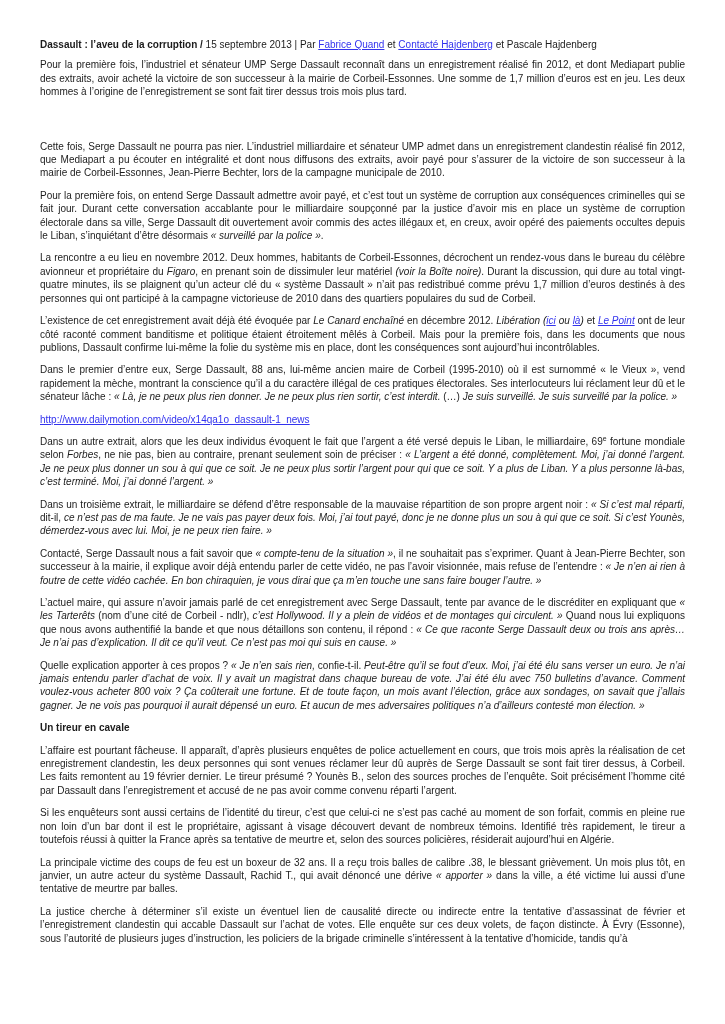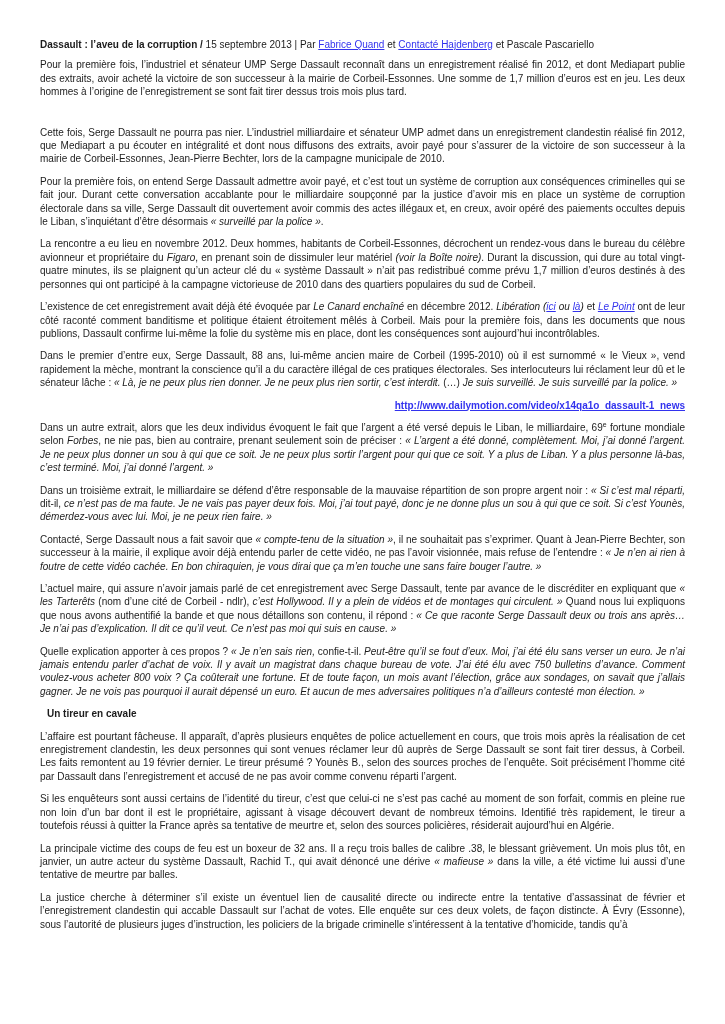--- a/index.html
+++ b/index.html
@@ -24,60 +24,58 @@
     text-align: justify;
   }
   .page p {
     margin: 0 0 9px 0;
   }
   p.byline {
     text-align: left;
     margin-bottom: 7px;
   }
   p.lede {
-    margin-bottom: 27px;
+    margin-bottom: 41px;
   }
   p.heading {
     font-weight: bold;
     text-align: left;
-    margin-left: 7px;
   }
   p.link-line {
-    text-align: right;
-    font-weight: bold;
+    text-align: left;
   }
   .it { font-style: italic; }
   .bd { font-weight: bold; }
   sup.sp {
     font-size: 7px;
     line-height: 0;
   }
   a.lnk {
     color: var(--link-color, #3333ee);
     text-decoration: underline;
     cursor: pointer;
   }
 </style>
 </head>
 <body style="background: rgb(255, 255, 255);">
 
 <div class="page" style="color: rgb(28, 28, 28);">
   <div id="article">
-      <p class="byline"><span class="bd">Dassault : l’aveu de la corruption / </span><span>15 septembre 2013 | Par </span><a class="lnk" href="#">Fabrice Quand</a><span> et </span><a class="lnk" href="#">Contacté Hajdenberg</a><span> et Pascale Pascariello</span></p>
+      <p class="byline"><span class="bd">Dassault : l’aveu de la corruption / </span><span>15 septembre 2013 | Par </span><a class="lnk" href="#">Fabrice Quand</a><span> et </span><a class="lnk" href="#">Contacté Hajdenberg</a><span> et Pascale Hajdenberg</span></p>
       <p class="lede"><span>Pour la première fois, l’industriel et sénateur UMP Serge Dassault reconnaît dans un enregistrement réalisé fin 2012, et dont Mediapart publie des extraits, avoir acheté la victoire de son successeur à la mairie de Corbeil-Essonnes. Une somme de 1,7 million d’euros est en jeu. Les deux hommes à l’origine de l’enregistrement se sont fait tirer dessus trois mois plus tard.</span></p>
       <p class="para"><span>Cette fois, Serge Dassault ne pourra pas nier. L’industriel milliardaire et sénateur UMP admet dans un enregistrement clandestin réalisé fin 2012, que Mediapart a pu écouter en intégralité et dont nous diffusons des extraits, avoir payé pour s’assurer de la victoire de son successeur à la mairie de Corbeil-Essonnes, Jean-Pierre Bechter, lors de la campagne municipale de 2010.</span></p>
       <p class="para"><span>Pour la première fois, on entend Serge Dassault admettre avoir payé, et c’est tout un système de corruption aux conséquences criminelles qui se fait jour. Durant cette conversation accablante pour le milliardaire soupçonné par la justice d’avoir mis en place un système de corruption électorale dans sa ville, Serge Dassault dit ouvertement avoir commis des actes illégaux et, en creux, avoir opéré des paiements occultes depuis le Liban, s’inquiétant d’être désormais </span><span class="it">« surveillé par la police »</span><span>.</span></p>
       <p class="para"><span>La rencontre a eu lieu en novembre 2012. Deux hommes, habitants de Corbeil-Essonnes, décrochent un rendez-vous dans le bureau du célèbre avionneur et propriétaire du </span><span class="it">Figaro</span><span>, en prenant soin de dissimuler leur matériel </span><span class="it">(voir la Boîte noire)</span><span>. Durant la discussion, qui dure au total vingt-quatre minutes, ils se plaignent qu’un acteur clé du « système Dassault » n’ait pas redistribué comme prévu 1,7 million d’euros destinés à des personnes qui ont participé à la campagne victorieuse de 2010 dans des quartiers populaires du sud de Corbeil.</span></p>
       <p class="para"><span>L’existence de cet enregistrement avait déjà été évoquée par </span><span class="it">Le Canard enchaîné</span><span> en décembre 2012. </span><span class="it">Libération</span><span class="it"> (</span><a class="lnk it" href="#">ici</a><span class="it"> ou </span><a class="lnk it" href="#">là</a><span class="it">)</span><span> et </span><a class="lnk it" href="#">Le Point</a><span> ont de leur côté raconté comment banditisme et politique étaient étroitement mêlés à Corbeil. Mais pour la première fois, dans les documents que nous publions, Dassault confirme lui-même la folie du système mis en place, dont les conséquences sont aujourd’hui incontrôlables.</span></p>
       <p class="para"><span>Dans le premier d’entre eux, Serge Dassault, 88 ans, lui-même ancien maire de Corbeil (1995-2010) où il est surnommé « le Vieux », vend rapidement la mèche, montrant la conscience qu’il a du caractère illégal de ces pratiques électorales. Ses interlocuteurs lui réclament leur dû et le sénateur lâche : </span><span class="it">« Là, je ne peux plus rien donner. Je ne peux plus rien sortir, c’est interdit.</span><span> (…) </span><span class="it">Je suis surveillé. Je suis surveillé par la police. »</span></p>
       <p class="link-line"><a class="lnk" href="#">http://www.dailymotion.com/video/x14qa1o_dassault-1_news</a></p>
       <p class="para"><span>Dans un autre extrait, alors que les deux individus évoquent le fait que l’argent a été versé depuis le Liban, le milliardaire, 69</span><sup class="sp">e</sup><span> fortune mondiale selon </span><span class="it">Forbes</span><span>, ne nie pas, bien au contraire, prenant seulement soin de préciser : </span><span class="it">« L’argent a été donné, complètement. Moi, j’ai donné l’argent. Je ne peux plus donner un sou à qui que ce soit. Je ne peux plus sortir l’argent pour qui que ce soit. Y a plus de Liban. Y a plus personne là-bas, c’est terminé. Moi, j’ai donné l’argent. »</span></p>
       <p class="para"><span>Dans un troisième extrait, le milliardaire se défend d’être responsable de la mauvaise répartition de son propre argent noir : </span><span class="it">« Si c’est mal réparti,</span><span> dit-il, </span><span class="it">ce n’est pas de ma faute. Je ne vais pas payer deux fois. Moi, j’ai tout payé, donc je ne donne plus un sou à qui que ce soit. Si c’est Younès, démerdez-vous avec lui. Moi, je ne peux rien faire. »</span></p>
       <p class="para"><span>Contacté, Serge Dassault nous a fait savoir que </span><span class="it">« compte-tenu de la situation »</span><span>, il ne souhaitait pas s’exprimer. Quant à Jean-Pierre Bechter, son successeur à la mairie, il explique avoir déjà entendu parler de cette vidéo, ne pas l’avoir visionnée, mais refuse de l’entendre : </span><span class="it">« Je n’en ai rien à foutre de cette vidéo cachée. En bon chiraquien, je vous dirai que ça m’en touche une sans faire bouger l’autre. »</span></p>
       <p class="para"><span>L’actuel maire, qui assure n’avoir jamais parlé de cet enregistrement avec Serge Dassault, tente par avance de le discréditer en expliquant que </span><span class="it">« les Tarterêts</span><span> (nom d’une cité de Corbeil - ndlr), </span><span class="it">c’est Hollywood. Il y a plein de vidéos et de montages qui circulent. »</span><span> Quand nous lui expliquons que nous avons authentifié la bande et que nous détaillons son contenu, il répond : </span><span class="it">« Ce que raconte Serge Dassault deux ou trois ans après… Je n’ai pas d’explication. Il dit ce qu’il veut. Ce n’est pas moi qui suis en cause. »</span></p>
       <p class="para"><span>Quelle explication apporter à ces propos ? </span><span class="it">« Je n’en sais rien,</span><span> confie-t-il. </span><span class="it">Peut-être qu’il se fout d’eux. Moi, j’ai été élu sans verser un euro. Je n’ai jamais entendu parler d’achat de voix. Il y avait un magistrat dans chaque bureau de vote. J’ai été élu avec 750 bulletins d’avance. Comment voulez-vous acheter 800 voix ? Ça coûterait une fortune. Et de toute façon, un mois avant l’élection, grâce aux sondages, on savait que j’allais gagner. Je ne vois pas pourquoi il aurait dépensé un euro. Et aucun de mes adversaires politiques n’a d’ailleurs contesté mon élection. »</span></p>
       <p class="heading"><span>Un tireur en cavale</span></p>
       <p class="para"><span>L’affaire est pourtant fâcheuse. Il apparaît, d’après plusieurs enquêtes de police actuellement en cours, que trois mois après la réalisation de cet enregistrement clandestin, les deux personnes qui sont venues réclamer leur dû auprès de Serge Dassault se sont fait tirer dessus, à Corbeil. Les faits remontent au 19 février dernier. Le tireur présumé ? Younès B., selon des sources proches de l’enquête. Soit précisément l’homme cité par Dassault dans l’enregistrement et accusé de ne pas avoir comme convenu réparti l’argent.</span></p>
       <p class="para"><span>Si les enquêteurs sont aussi certains de l’identité du tireur, c’est que celui-ci ne s’est pas caché au moment de son forfait, commis en pleine rue non loin d’un bar dont il est le propriétaire, agissant à visage découvert devant de nombreux témoins. Identifié très rapidement, le tireur a toutefois réussi à quitter la France après sa tentative de meurtre et, selon des sources policières, résiderait aujourd’hui en Algérie.</span></p>
-      <p class="para"><span>La principale victime des coups de feu est un boxeur de 32 ans. Il a reçu trois balles de calibre .38, le blessant grièvement. Un mois plus tôt, en janvier, un autre acteur du système Dassault, Rachid T., qui avait dénoncé une dérive </span><span class="it">« mafieuse »</span><span> dans la ville, a été victime lui aussi d’une tentative de meurtre par balles.</span></p>
+      <p class="para"><span>La principale victime des coups de feu est un boxeur de 32 ans. Il a reçu trois balles de calibre .38, le blessant grièvement. Un mois plus tôt, en janvier, un autre acteur du système Dassault, Rachid T., qui avait dénoncé une dérive </span><span class="it">« apporter »</span><span> dans la ville, a été victime lui aussi d’une tentative de meurtre par balles.</span></p>
       <p class="para"><span>La justice cherche à déterminer s’il existe un éventuel lien de causalité directe ou indirecte entre la tentative d’assassinat de février et l’enregistrement clandestin qui accable Dassault sur l’achat de votes. Elle enquête sur ces deux volets, de façon distincte. À Évry (Essonne), sous l’autorité de plusieurs juges d’instruction, les policiers de la brigade criminelle s’intéressent à la tentative d’homicide, tandis qu’à</span></p>
     </div>
 </div>
 
 </body></html>

